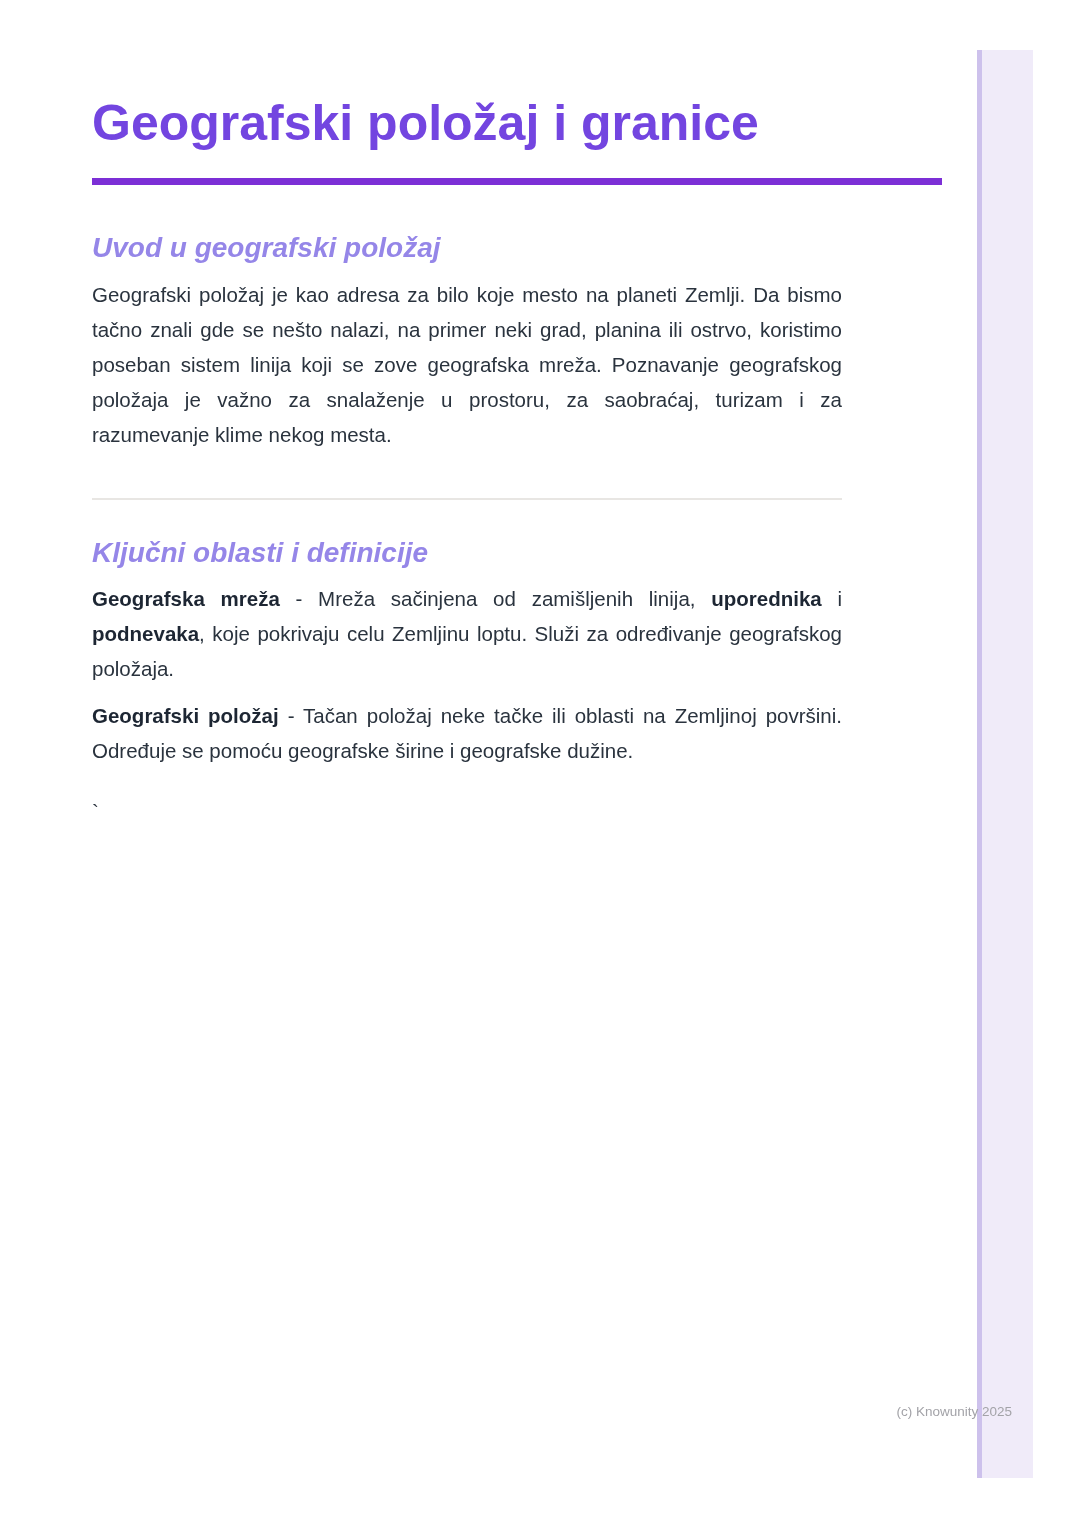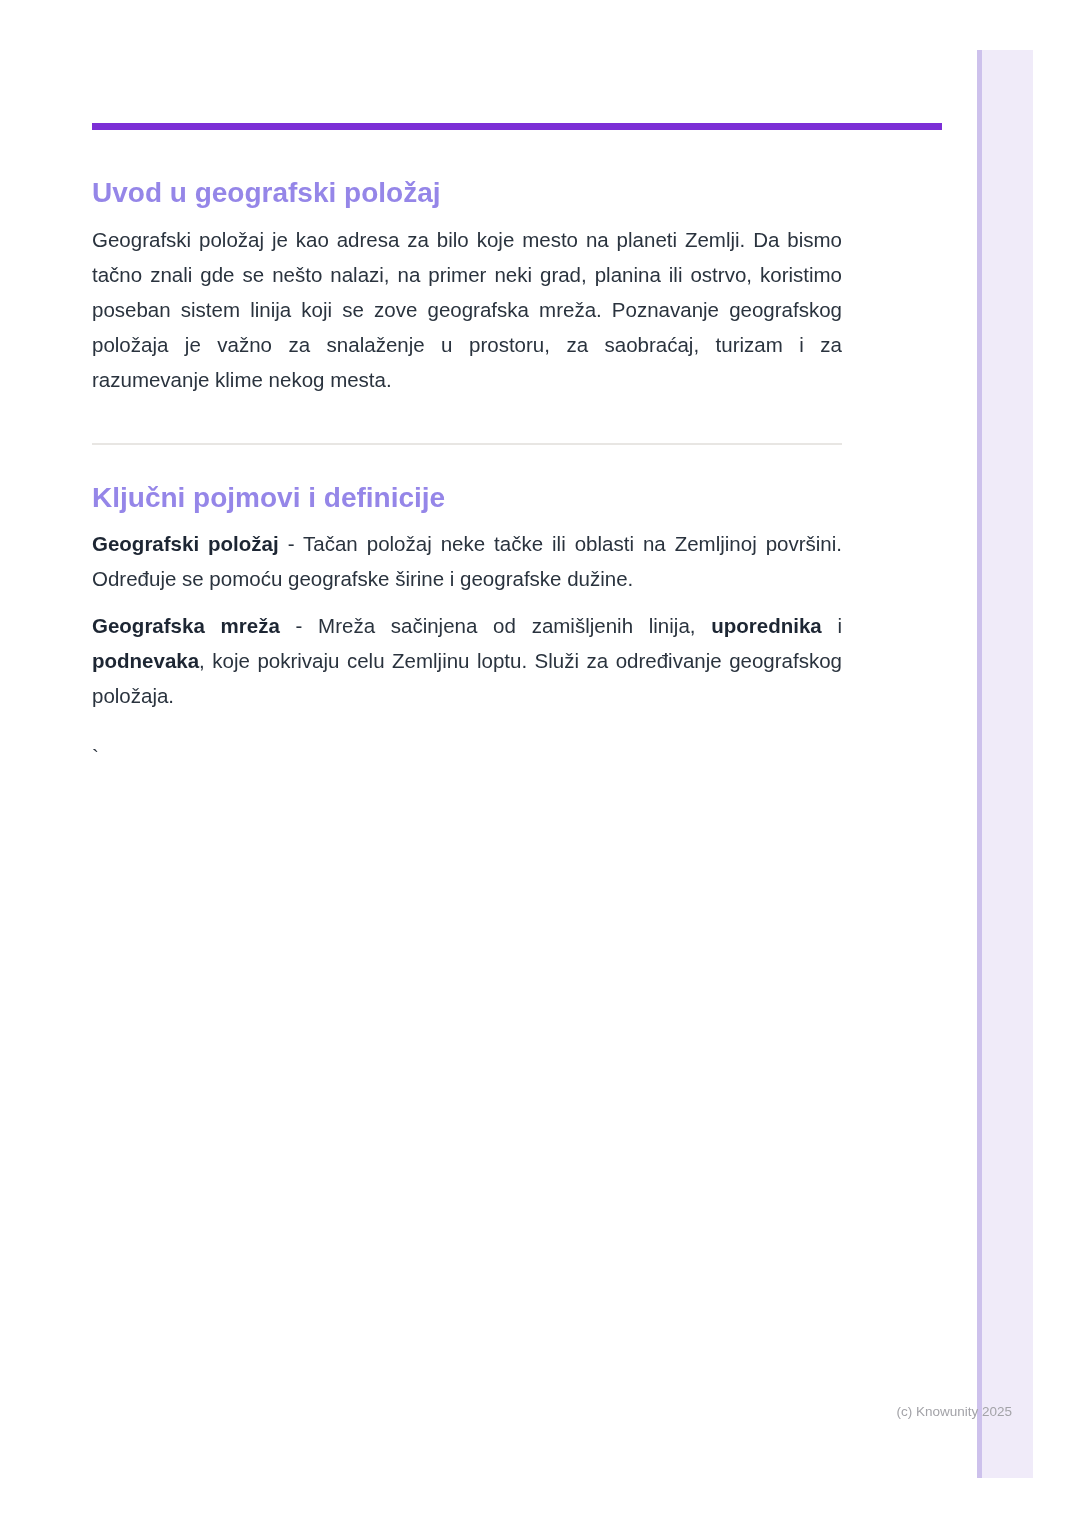--- a/index.html
+++ b/index.html
@@ -39,20 +39,21 @@
     height: 7px;
     background: #7c2fd6;
     border: none;
     margin-top: 27px;
   }
   .section-heading {
     font-size: 28px;
     font-weight: bold;
     color: #9586e8;
     line-height: 1.2;
+    font-style: italic;
   }
   .heading-1 { margin-top: 46px; }
   .heading-2 { margin-top: 0px; }
   .body-par {
     width: 750px;
     font-size: 20.5px;
     line-height: 35px;
     color: #2a333e;
     text-align: justify;
     margin-top: 12px;
@@ -80,32 +81,33 @@
     z-index: 3;
   }
 </style>
 </head>
 <body>
 
 <div class="side-stripe"></div>
 
 <div class="content">
 
+  <h1 class="doc-title">Geografski položaj i granice</h1>
 
   <div class="title-rule"></div>
 
   <h2 class="section-heading heading-1">Uvod u geografski položaj</h2>
 
   <p class="body-par"><span>Geografski položaj je kao adresa za bilo koje mesto na planeti Zemlji. Da bismo tačno znali gde se nešto nalazi, na primer neki grad, planina ili ostrvo, koristimo poseban sistem linija koji se zove geografska mreža. Poznavanje geografskog položaja je važno za snalaženje u prostoru, za saobraćaj, turizam i za razumevanje klime nekog mesta.</span></p>
 
   <hr class="section-divider">
 
-  <h2 class="section-heading heading-2">Ključni pojmovi i definicije</h2>
+  <h2 class="section-heading heading-2">Ključni oblasti i definicije</h2>
+
+  <p class="body-par"><b>Geografska mreža</b><span> - Mreža sačinjena od zamišljenih linija, </span><b>uporednika</b><span> i </span><b>podnevaka</b><span>, koje pokrivaju celu Zemljinu loptu. Služi za određivanje geografskog položaja.</span></p>
 
   <p class="body-par"><b>Geografski položaj</b><span> - Tačan položaj neke tačke ili oblasti na Zemljinoj površini. Određuje se pomoću geografske širine i geografske dužine.</span></p>
-
-  <p class="body-par"><b>Geografska mreža</b><span> - Mreža sačinjena od zamišljenih linija, </span><b>uporednika</b><span> i </span><b>podnevaka</b><span>, koje pokrivaju celu Zemljinu loptu. Služi za određivanje geografskog položaja.</span></p>
 
   <p class="backtick-par">`</p>
 
 </div>
 
 <div class="footer-credit">(c) Knowunity 2025</div>
 
 </body></html>

